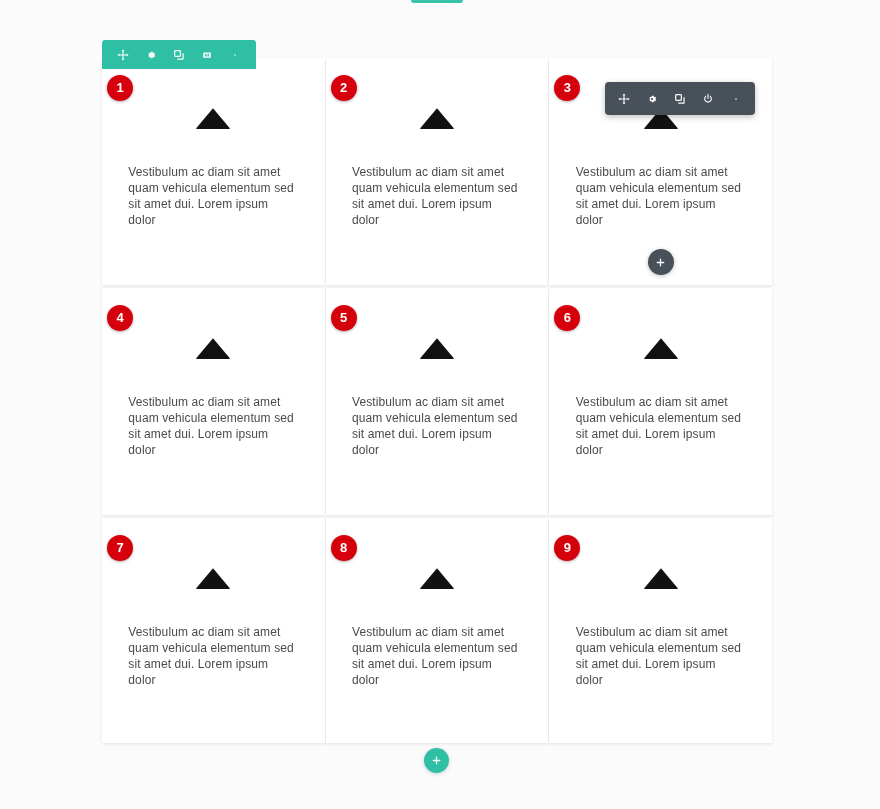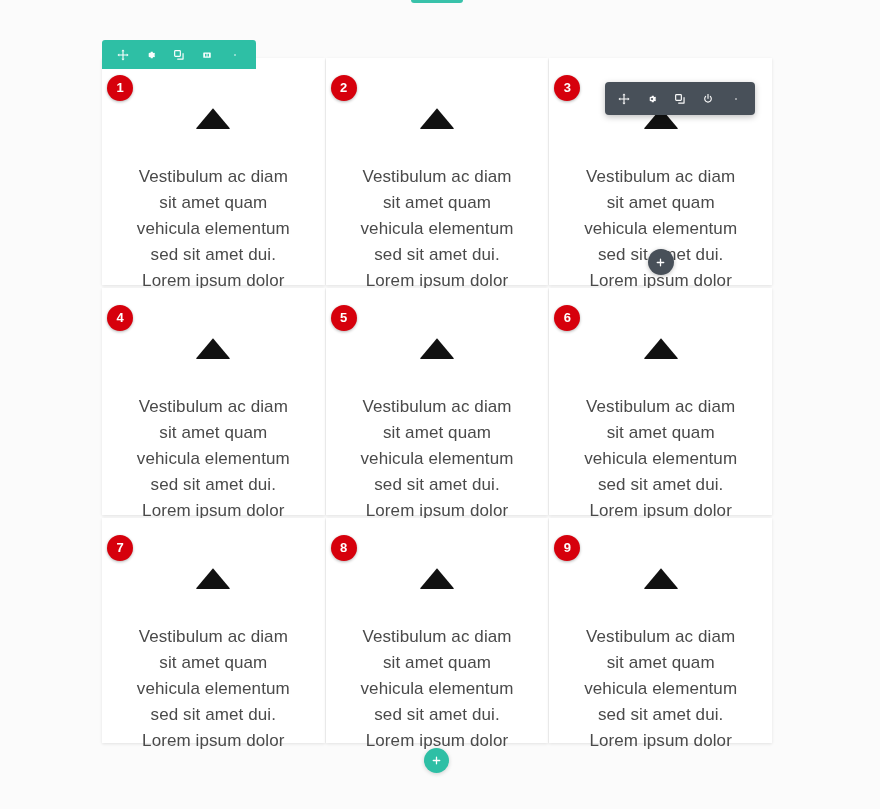--- a/index.html
+++ b/index.html
@@ -84,23 +84,22 @@
     width: 38px;
     height: 24px;
     display: block;
   }
   .tri-icon svg { display: block; }
 
   
   .blurb-text {
     margin-top: 34px;
     width: 170px;
-    text-align: center;
-    font-size: 17px;
-    line-height: 26px;
+    font-size: 12px;
+    line-height: 16px;
     color: #4a4a4a;
     letter-spacing: .1px;
   }
   .row-2 .blurb-text,
   .row-3 .blurb-text { margin-top: 34px; }
 
   
   .badge {
     position: absolute;
     left: 5px;

